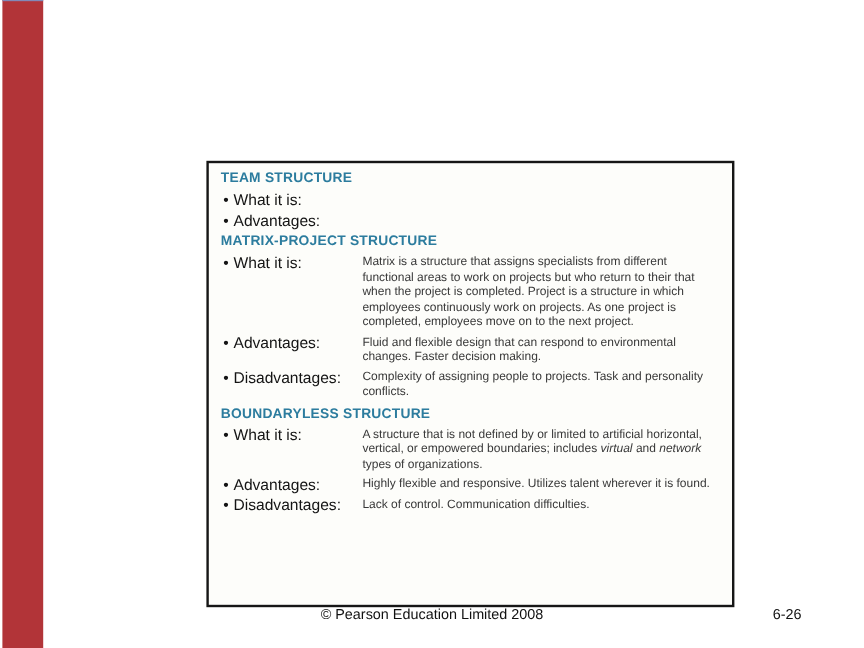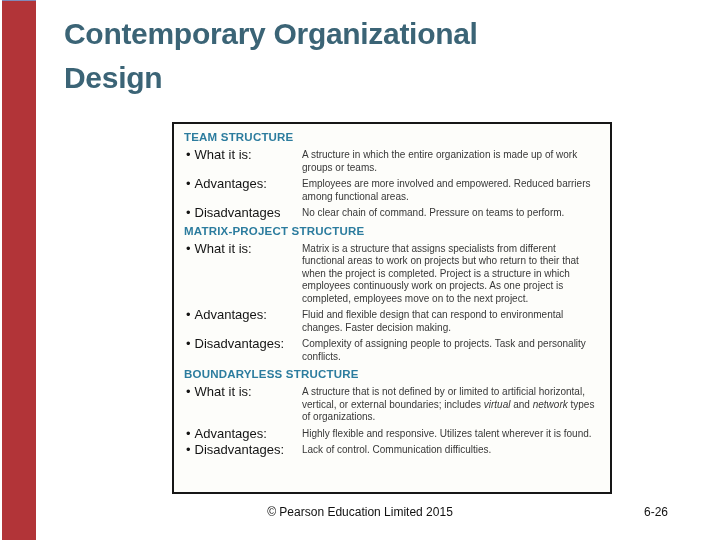--- a/index.html
+++ b/index.html
@@ -16,21 +16,21 @@
     background:var(--accent-bar,#b23438);
     border-top:1px solid #8189b8;
   }
   .title {
     position:absolute; left:64px; top:12px; width:500px;
     font-size:30px; line-height:44px; font-weight:bold;
     color:var(--title-text,#3b6476);
     letter-spacing:-0.3px;
   }
   .exhibit {
-    position:absolute; left:172px; top:122px; width:440px; height:372px;
+    position:absolute; left:172px; top:134px; width:440px; height:372px;
     background:#fdfdfa;
     border:2px solid var(--table-border,#161616);
     padding:7px 10px 0 10px;
     overflow:hidden;
   }
   .section { margin-bottom:5px; }
   .sec-header {
     color:var(--section-header,#2c7c9e);
     font-size:11.5px; font-weight:bold; line-height:13px;
     letter-spacing:0.2px; margin-bottom:5px;
@@ -56,36 +56,29 @@
     position:absolute; right:52px; top:505px;
     font-size:12px; color:var(--footer-text,#111);
   }
 </style>
 </head>
 <body>
 
 <div class="slide">
   <div class="accent-bar"></div>
 
-  <h1 class="title">Contemporary Organizational Design</h1>
 
   <div class="exhibit" id="exhibit">
       <div class="section">
         <div class="sec-header">TEAM STRUCTURE</div>
         <div class="row">
           <div class="row-label"><span class="bullet">•</span>What it is:</div>
-          <div class="row-text">A structure in which the entire organization is made up of work groups or teams.</div>
         </div>
         <div class="row">
           <div class="row-label"><span class="bullet">•</span>Advantages:</div>
-          <div class="row-text">Employees are more involved and empowered. Reduced barriers among functional areas.</div>
-        </div>
-        <div class="row">
-          <div class="row-label"><span class="bullet">•</span>Disadvantages</div>
-          <div class="row-text">No clear chain of command. Pressure on teams to perform.</div>
         </div>
       </div>
       <div class="section">
         <div class="sec-header">MATRIX-PROJECT STRUCTURE</div>
         <div class="row">
           <div class="row-label"><span class="bullet">•</span>What it is:</div>
           <div class="row-text">Matrix is a structure that assigns specialists from different functional areas to work on projects but who return to their that when the project is completed. Project is a structure in which employees continuously work on projects. As one project is completed, employees move on to the next project.</div>
         </div>
         <div class="row">
           <div class="row-label"><span class="bullet">•</span>Advantages:</div>
@@ -93,28 +86,28 @@
         </div>
         <div class="row">
           <div class="row-label"><span class="bullet">•</span>Disadvantages:</div>
           <div class="row-text">Complexity of assigning people to projects. Task and personality conflicts.</div>
         </div>
       </div>
       <div class="section">
         <div class="sec-header">BOUNDARYLESS STRUCTURE</div>
         <div class="row">
           <div class="row-label"><span class="bullet">•</span>What it is:</div>
-          <div class="row-text"><span>A structure that is not defined by or limited to artificial horizontal, vertical, or external boundaries; includes </span><i>virtual</i><span> and </span><i>network</i><span> types of organizations.</span></div>
+          <div class="row-text"><span>A structure that is not defined by or limited to artificial horizontal, vertical, or empowered boundaries; includes </span><i>virtual</i><span> and </span><i>network</i><span> types of organizations.</span></div>
         </div>
         <div class="row">
           <div class="row-label"><span class="bullet">•</span>Advantages:</div>
           <div class="row-text">Highly flexible and responsive. Utilizes talent wherever it is found.</div>
         </div>
         <div class="row">
           <div class="row-label"><span class="bullet">•</span>Disadvantages:</div>
           <div class="row-text">Lack of control. Communication difficulties.</div>
         </div>
       </div>
     </div>
 
-  <div class="footer-copyright">© Pearson Education Limited 2015</div>
+  <div class="footer-copyright">© Pearson Education Limited 2008</div>
   <div class="footer-page">6-26</div>
 </div>
 
 </body></html>

